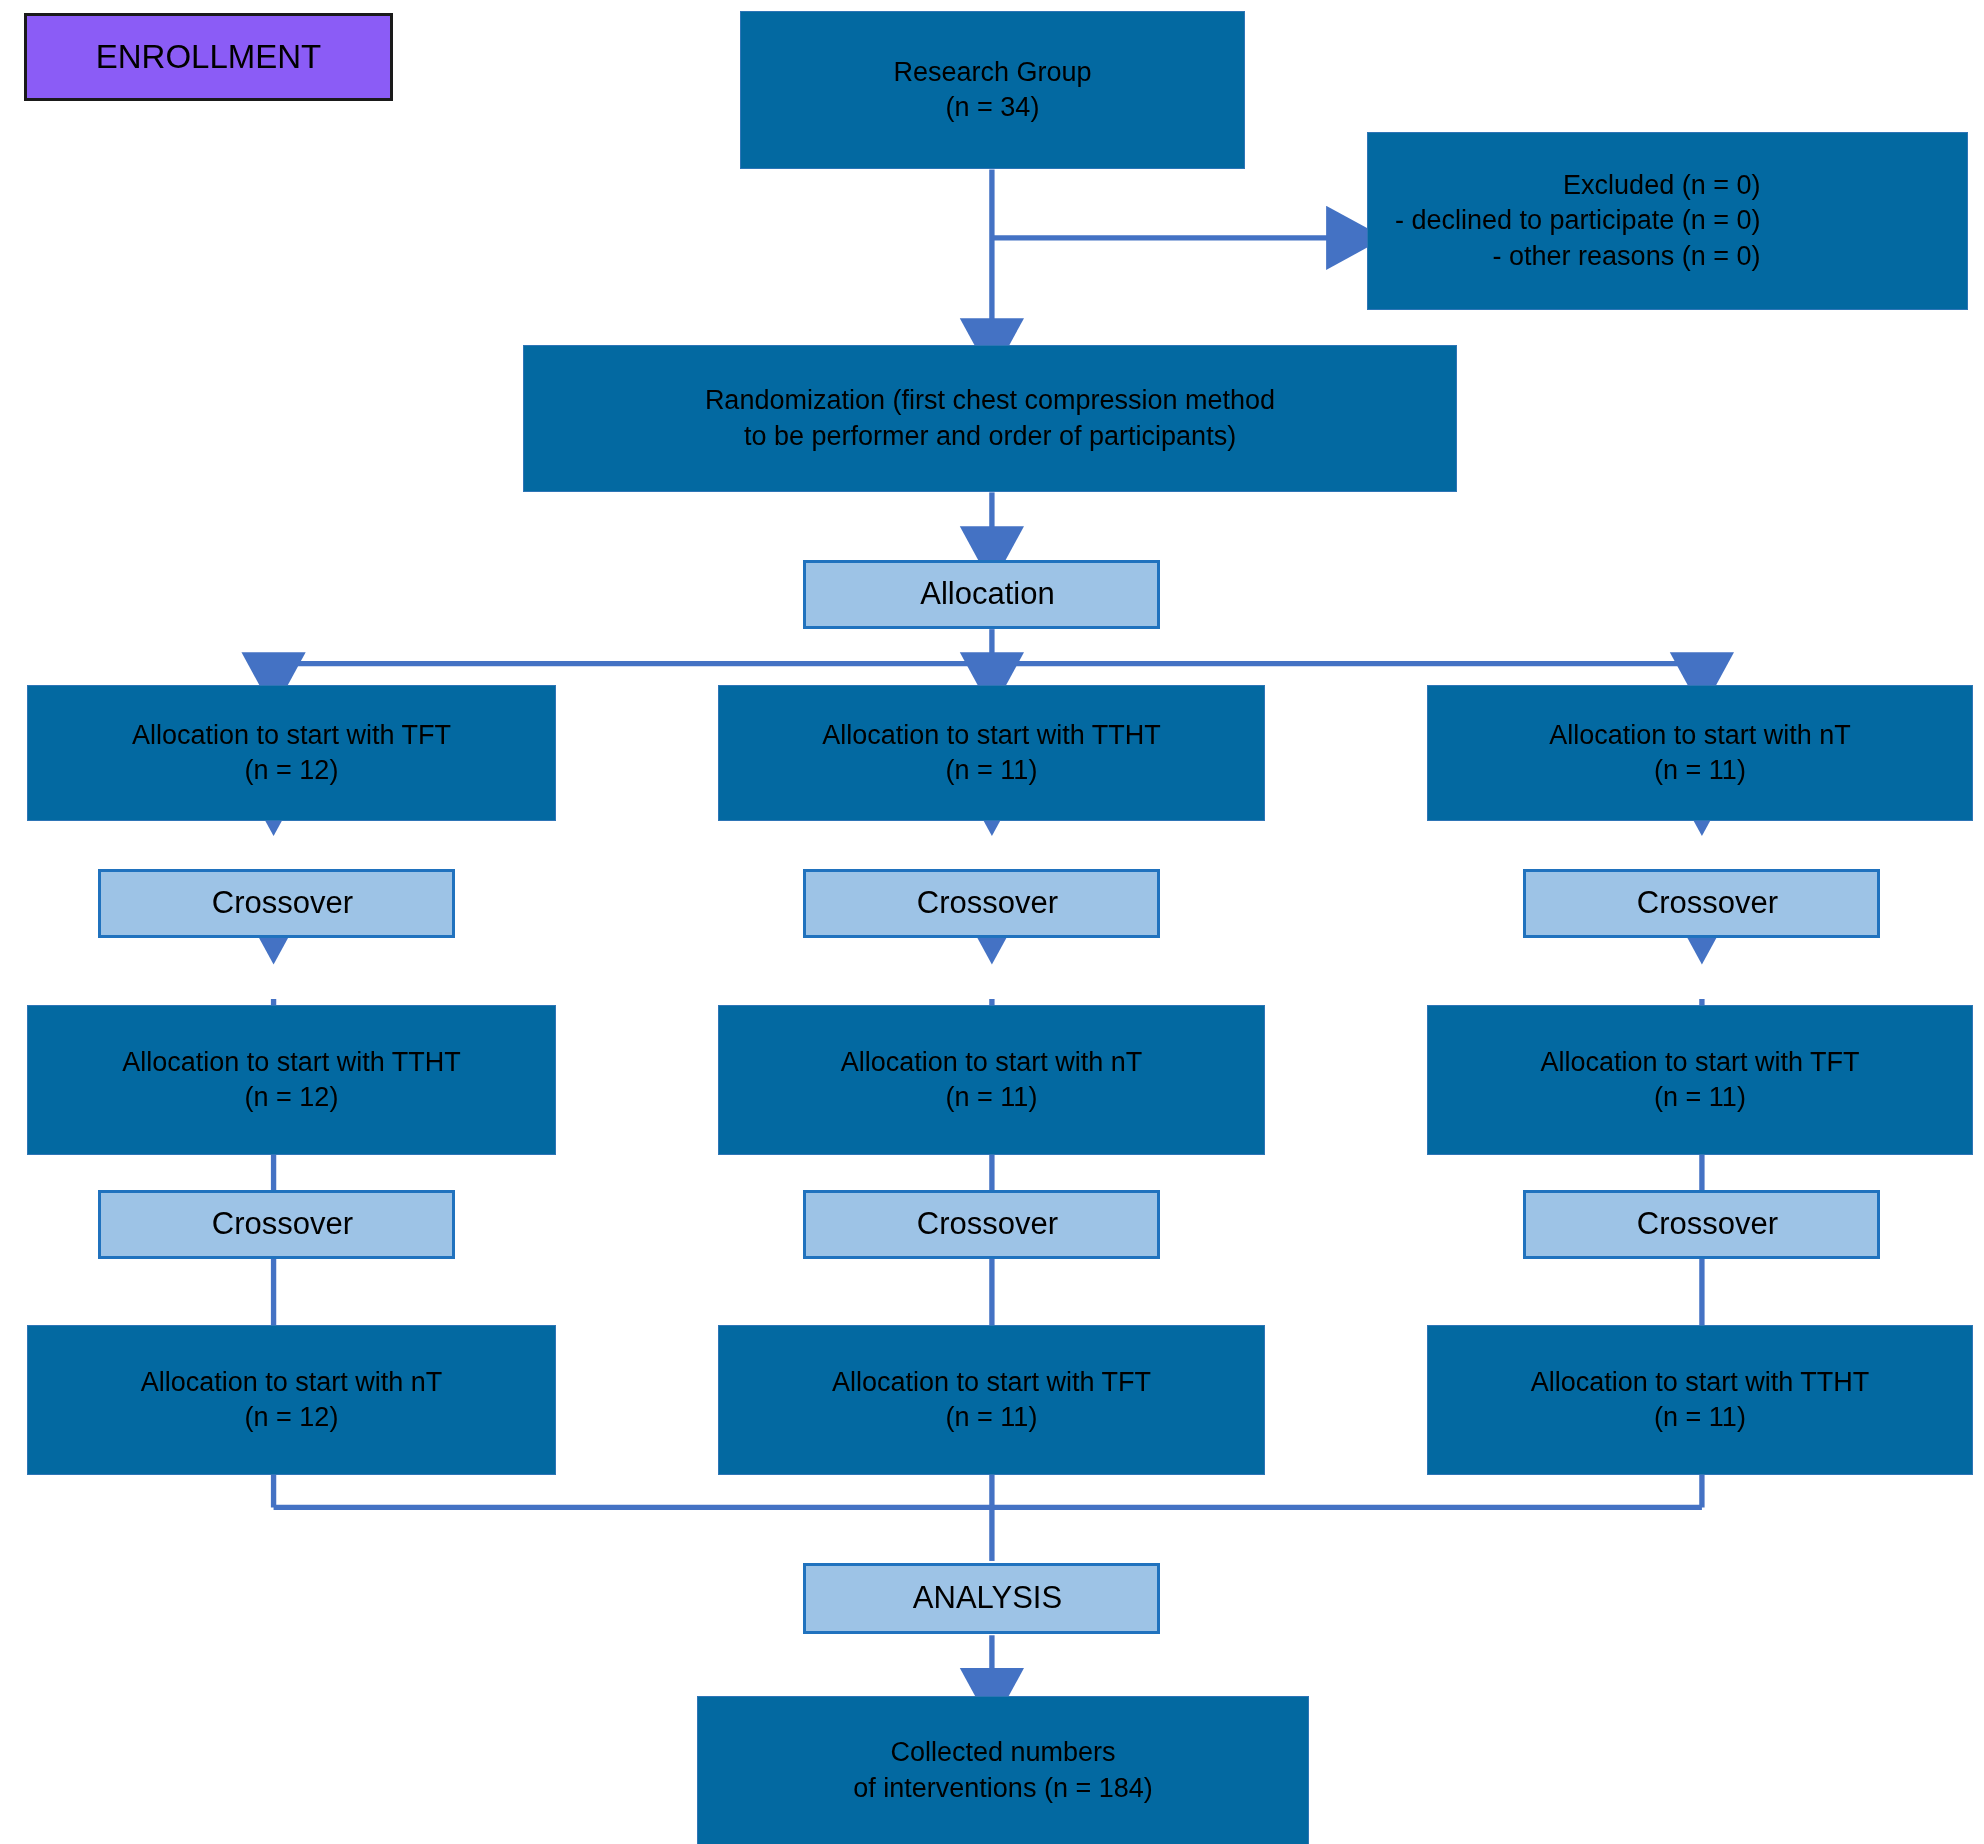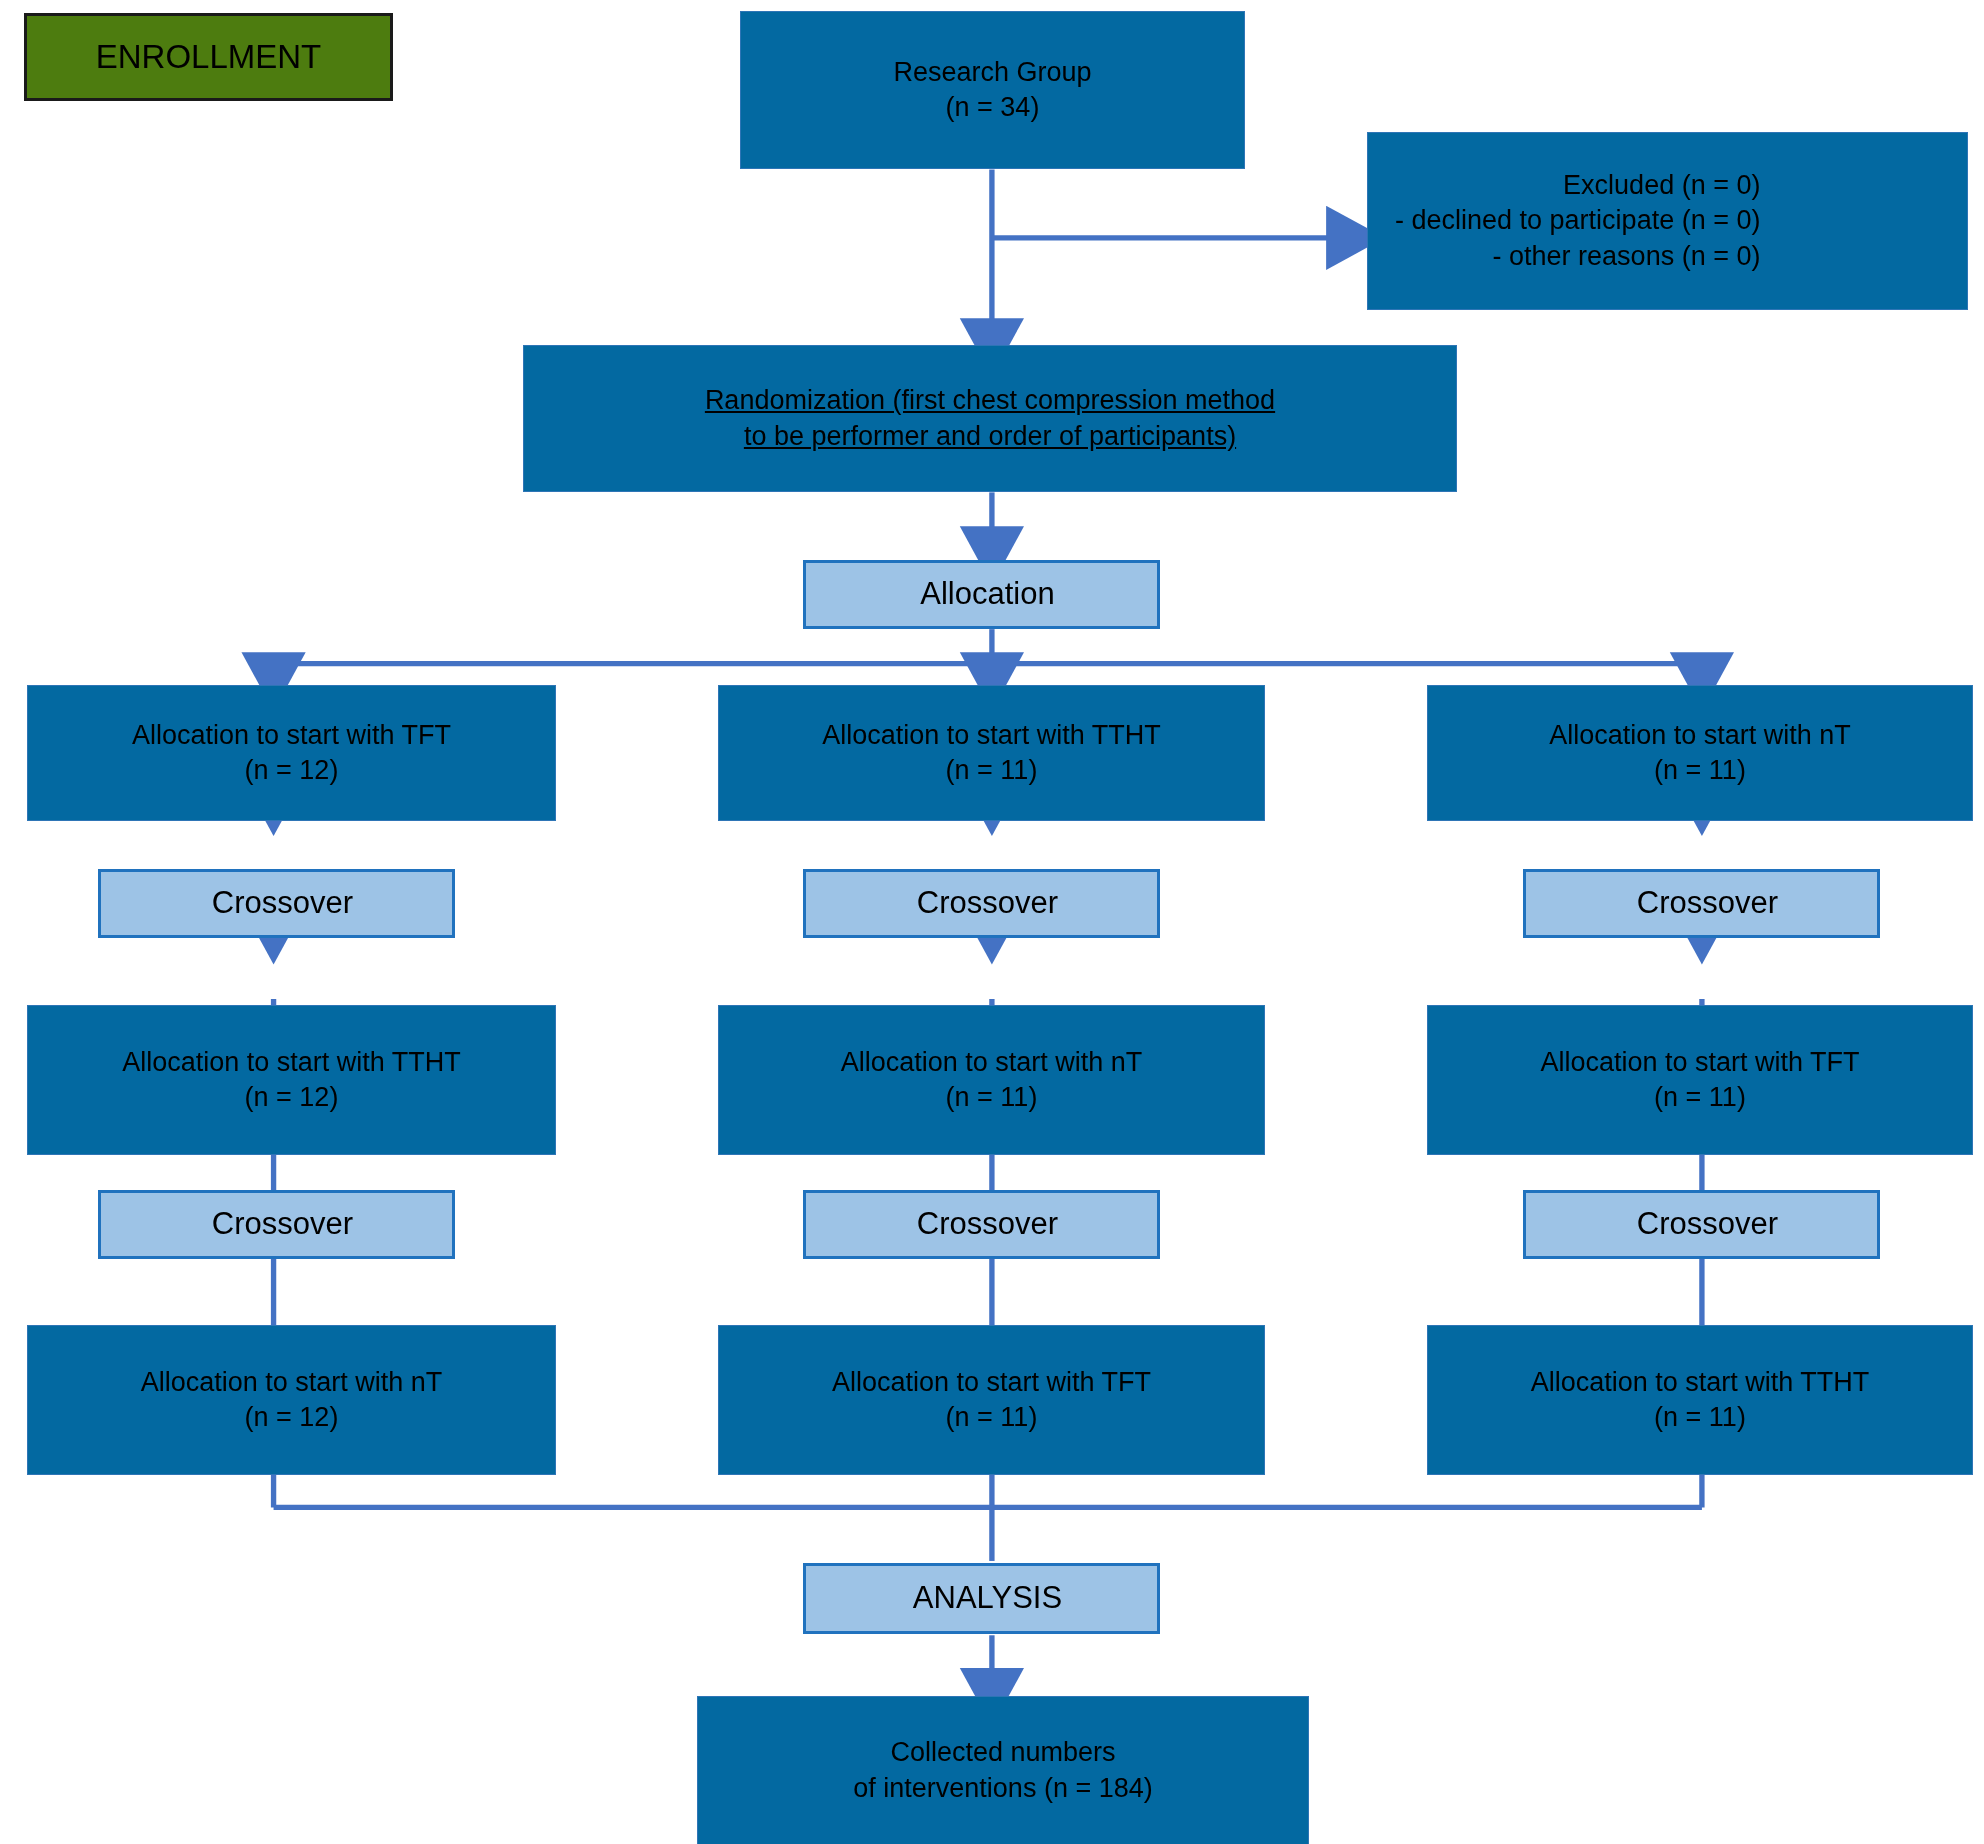--- a/index.html
+++ b/index.html
@@ -34,21 +34,21 @@
   }
   
   .box-fill {
     background: #9DC3E6;
     border: 3px solid #2072BE;
     font-size: 31px;
     padding-left: 12px;
   }
   
   .box-enroll {
-    background: #4d7c0f;
+    background: #8b5cf6;
     border: 3.6px solid #1a1a1a;
     font-size: 33px;
   }
   .left-align {
     justify-content: flex-start;
     text-align: right;
     padding-left: 27px;
   }
   svg#wires {
     position: absolute;
@@ -112,21 +112,21 @@
 
   <div class="node box-enroll" style="left:24px; top:13px; width:369px; height:88px;">ENROLLMENT</div>
 
   <div class="node box-white" style="left:740px; top:10.7px; width:505px; height:158px;">Research Group
 (n = 34)</div>
 
   <div class="node box-white left-align" style="left:1367px; top:132px; width:601px; height:178px;">Excluded (n = 0)
 - declined to participate (n = 0)
 - other reasons (n = 0)</div>
 
-  <div class="node box-white" style="left:523px; top:345px; width:934px; height:147px;text-decoration:underline;">Randomization (first chest compression method
+  <div class="node box-white" style="left:523px; top:345px; width:934px; height:147px;">Randomization (first chest compression method
 to be performer and order of participants)</div>
 
   <div class="node box-fill" style="left:803px; top:560px; width:357px; height:69px;">Allocation</div>
 
   <div class="node box-white" style="left:27px; top:685px; width:529px; height:136px;">Allocation to start with TFT
 (n = 12)</div>
   <div class="node box-fill" style="left:98px; top:869px; width:357px; height:69px;">Crossover</div>
   <div class="node box-white" style="left:27px; top:1005px; width:529px; height:150px;">Allocation to start with TTHT
 (n = 12)</div>
   <div class="node box-fill" style="left:98px; top:1190px; width:357px; height:69px;">Crossover</div>

